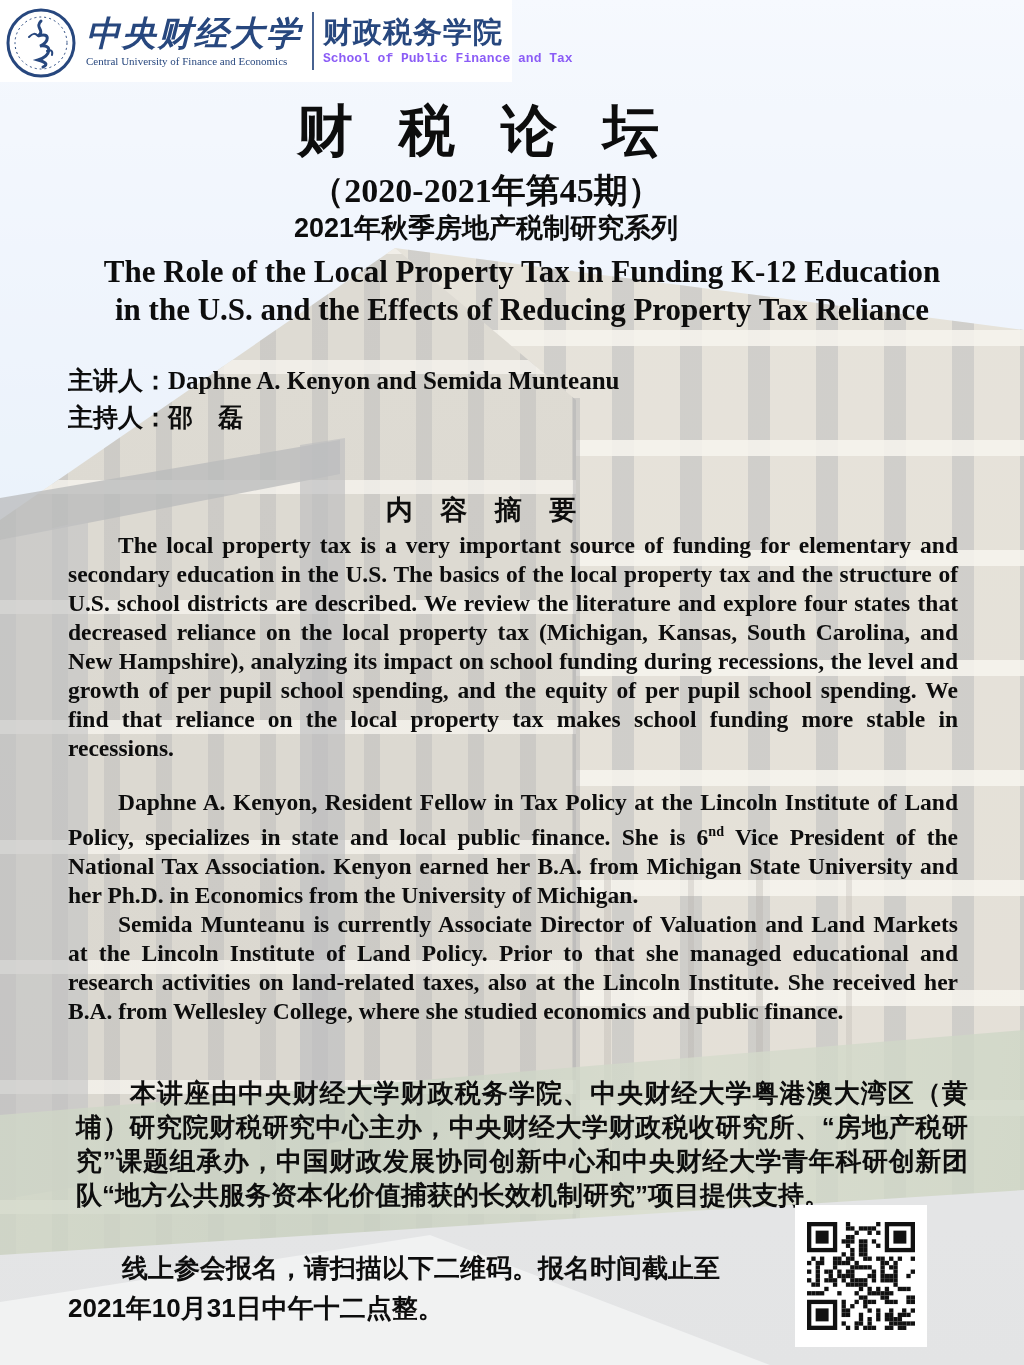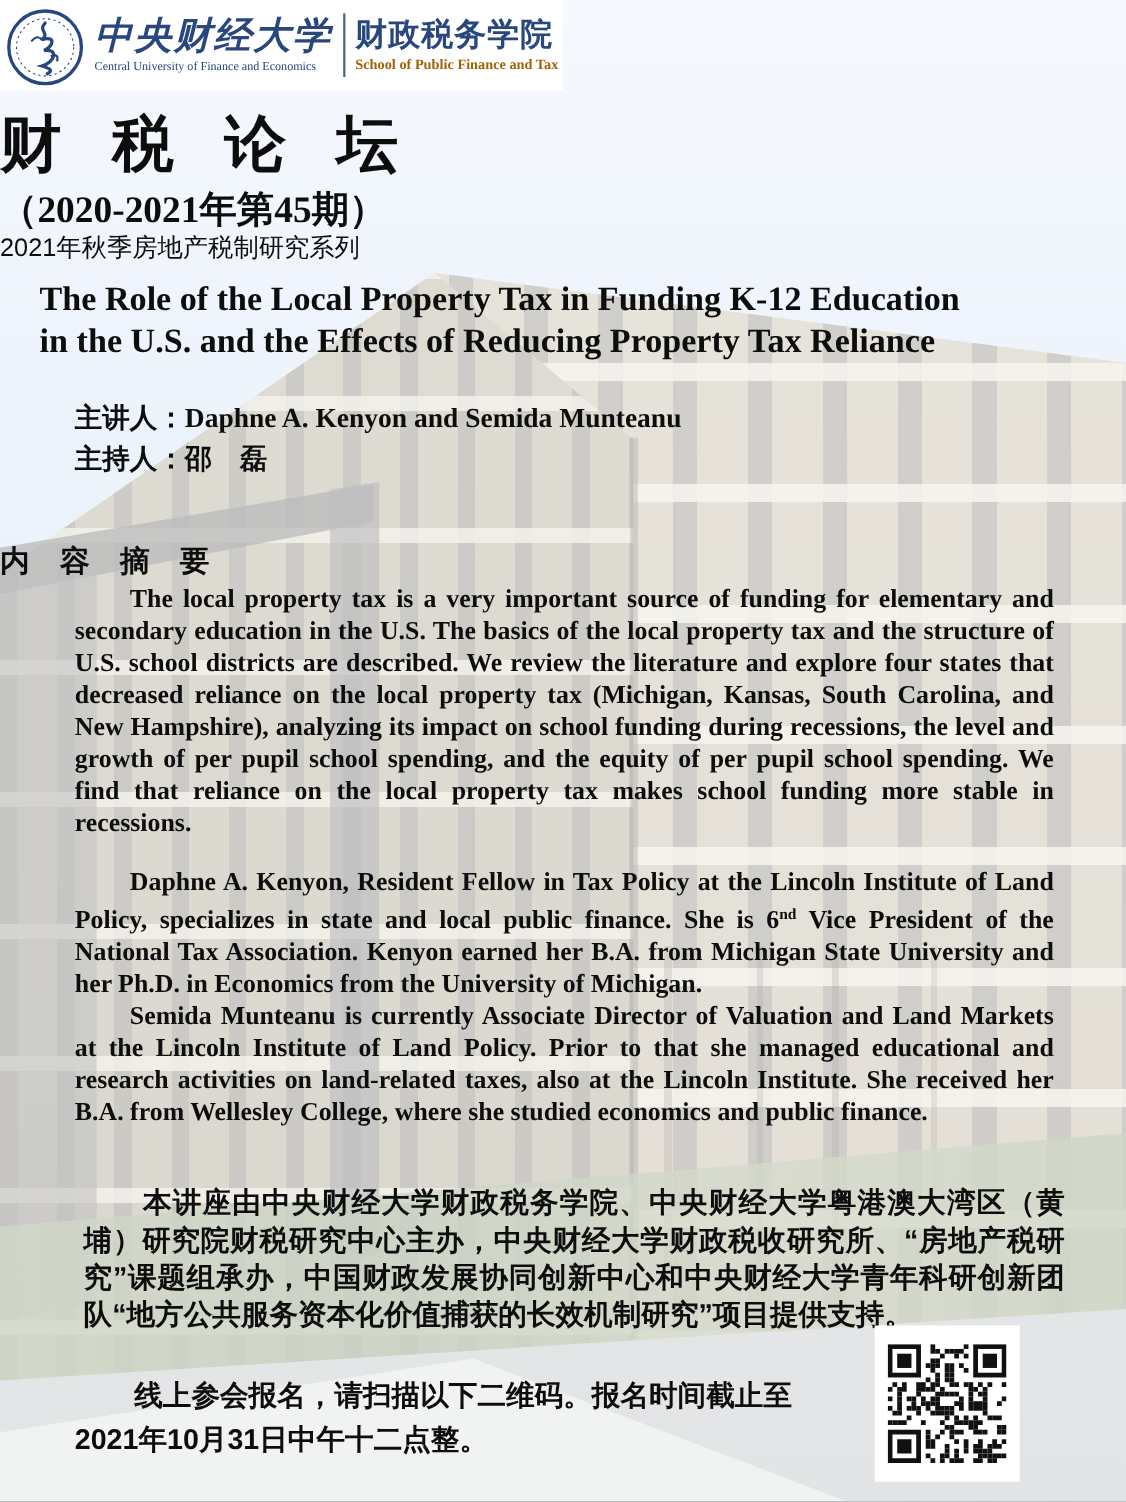--- a/index.html
+++ b/index.html
@@ -43,28 +43,28 @@
   .header {
     position:absolute; left:0; top:0; width:512px; height:82px; background:#ffffff;
     display:flex; align-items:center; z-index:6;
   }
   .seal { width:72px; height:72px; margin:4px 0 0 5px; flex:none; }
   .uni-block { margin-left:9px; flex:none; }
   .uni-cn { font-family:"Liberation Serif",serif; font-style:italic; font-weight:bold; font-size:34px; line-height:36px; color:#27477e; letter-spacing:2px; white-space:nowrap; }
   .uni-en { font-family:"Liberation Serif",serif; font-weight:normal; font-size:11px; color:#27477e; margin-top:3px; white-space:nowrap; }
   .hdr-divider { width:2px; height:58px; background:#27477e; opacity:0.85; margin:0 9px 0 10px; flex:none; }
   .school-cn { font-weight:bold; font-size:29px; line-height:32px; color:#27477e; letter-spacing:1px; white-space:nowrap; }
-  .school-en { font-family:Liberation Serif, serif; font-weight:bold; font-size:13px; color:#a16207; margin-top:3px; white-space:nowrap; }
+  .school-en { font-family:Liberation Mono, monospace; font-weight:bold; font-size:13px; color:#8b5cf6; margin-top:3px; white-space:nowrap; }
 
   
   .abs { position:absolute; z-index:4; }
-  .centered { left:0; width:972px; text-align:left; }
+  .centered { left:0; width:972px; text-align:center; }
   .title-forum  { top:94px;  font-family:"Liberation Serif",serif; font-weight:bold; font-size:56px; letter-spacing:16px; }
   .title-issue  { top:168px; font-family:"Liberation Serif",serif; font-weight:bold; font-size:34px; }
-  .title-series { top:210px; font-weight:normal; font-size:23px; }
+  .title-series { top:210px; font-weight:bold; font-size:27px; }
   .title-en     { top:253px; font-family:"Liberation Serif",serif; font-weight:bold; font-size:31px; line-height:38px;padding-left:36px; }
 
   .info-block { left:68px; top:362px; font-size:25px; font-weight:bold; line-height:36px; }
   .info-value { font-family:"Liberation Serif",serif;text-align:right; }
 
   .abstract-heading { top:492px; font-weight:bold; font-size:27px; letter-spacing:10px; }
   .para-serif {
     font-family:"Liberation Serif",serif; font-weight:bold; font-size:23.5px; line-height:29px;
     text-align:justify; text-indent:50px; margin:0;
   }

